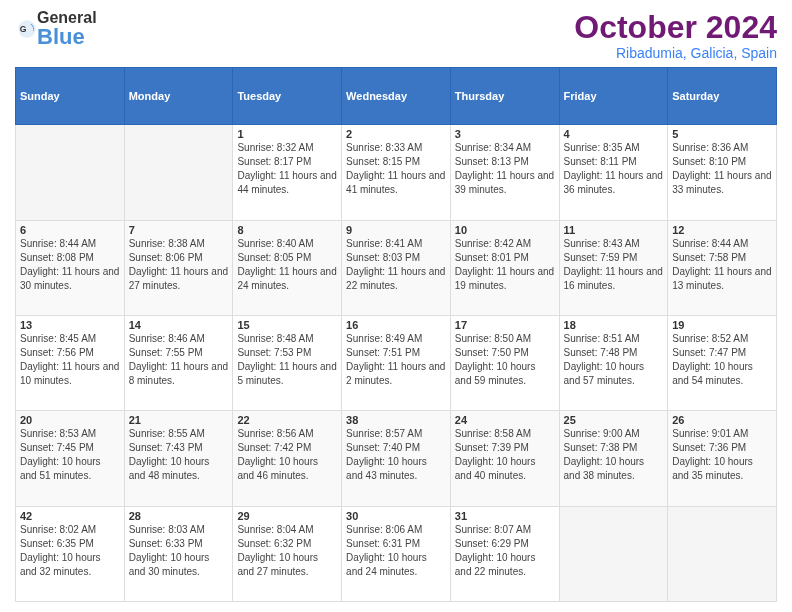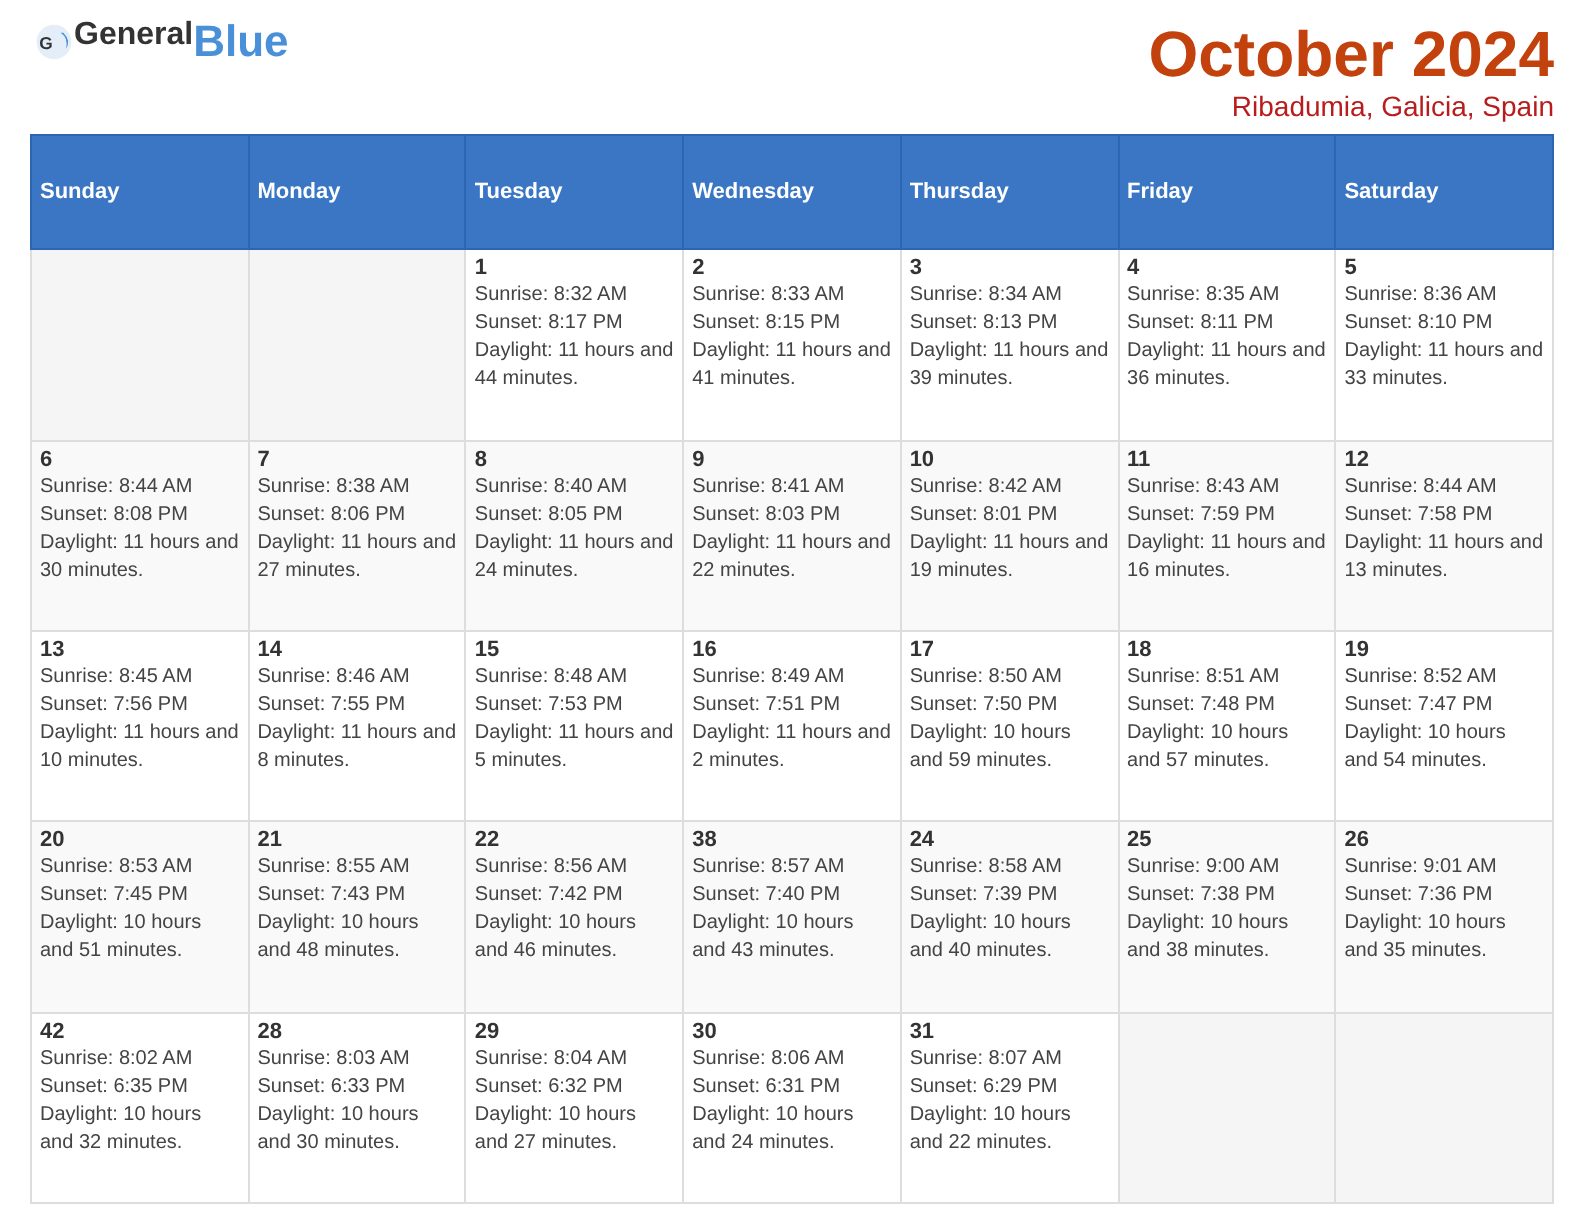--- a/index.html
+++ b/index.html
@@ -32,27 +32,27 @@
       width: 20px;
       height: 20px;
       margin-left: 2px;
     }
     .title-block {
       text-align: right;
     }
     .month-title {
       font-size: 32px;
       font-weight: bold;
-      color: #c2410c;
+      color: #701a75;
       line-height: 1.1;
       text-align: right;
     }
     .location-title {
       font-size: 14px;
-      color: #b91c1c;
+      color: #3b82f6;
     }
     .calendar {
       flex: 1;
       border: 1px solid #ccc;
       border-collapse: collapse;
       width: 100%;
       table-layout: fixed;
     }
     .calendar th {
       background-color: #3a76c4;
@@ -95,21 +95,21 @@
 <body>
 
 <div class="page">
   <div class="header">
     <div class="logo">
       <svg class="logo-icon" viewBox="0 0 30 30">
         <ellipse cx="15" cy="15" rx="13" ry="13" fill="#4a90d9" opacity="0.15"></ellipse>
         <text x="4" y="20" font-size="13" font-weight="bold" fill="#333" font-family="Arial">G</text>
         <path d="M20 8 Q26 12 24 20 Q28 14 22 8 Z" fill="#4a90d9"></path>
       </svg>
-      <div style="display:flex;flex-direction:row;line-height:1">
+      <div style="display:flex;flex-direction:column;line-height:1">
         <span style="font-size:16px;font-weight:bold;color:#333;">General</span>
         <span style="font-size:22px;font-weight:bold;color:#4a90d9;">Blue</span>
       </div>
     </div>
     <div class="title-block">
       <div class="month-title">October 2024</div>
       <div class="location-title">Ribadumia, Galicia, Spain</div>
     </div>
   </div>
 

